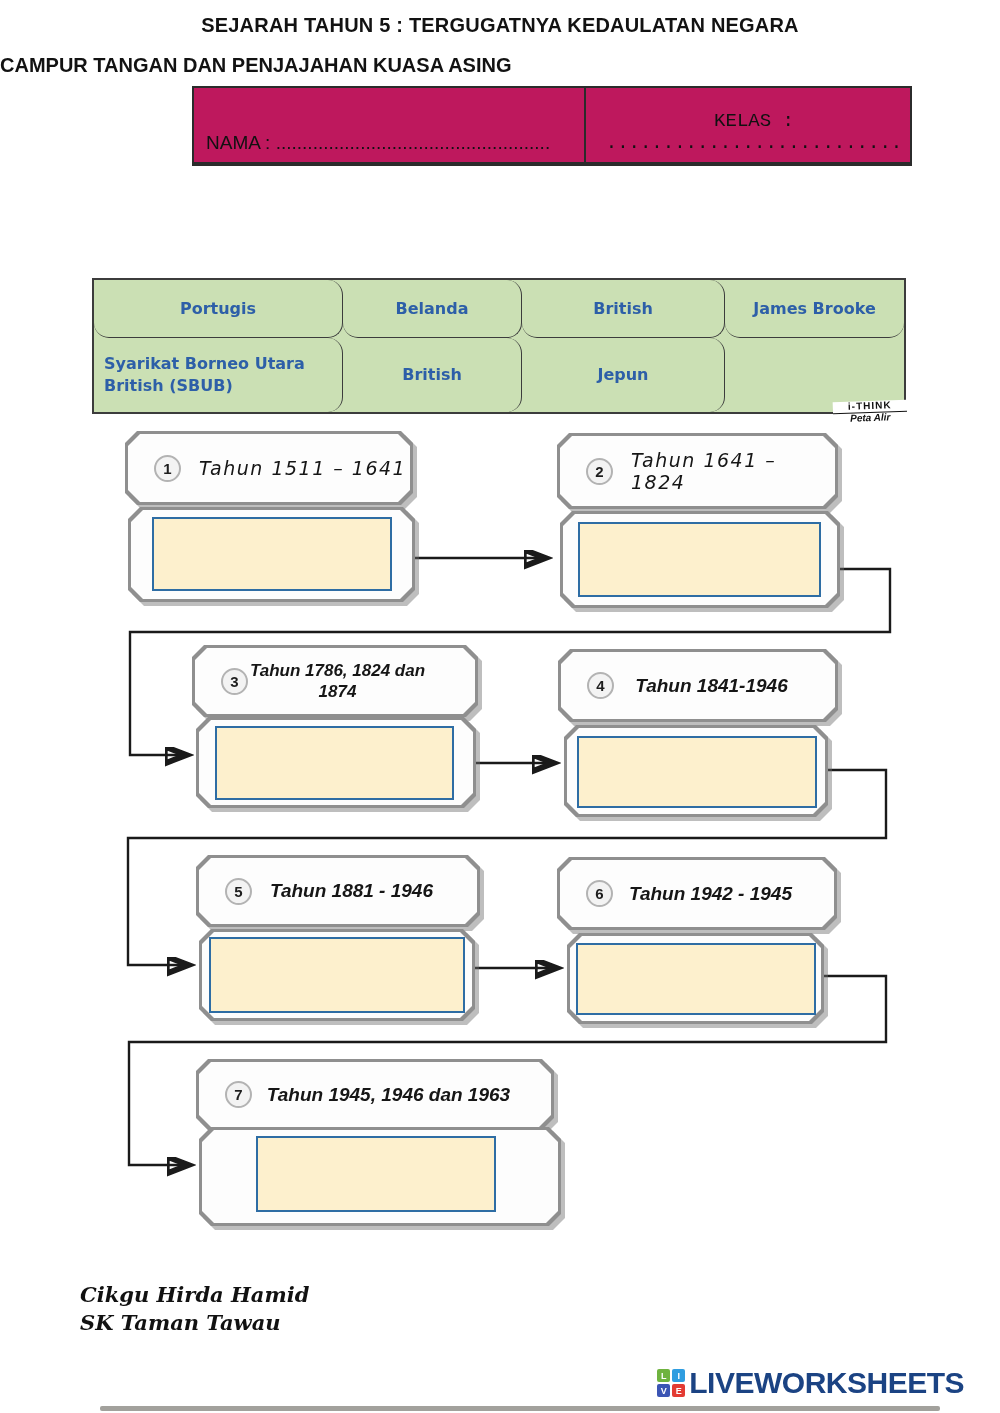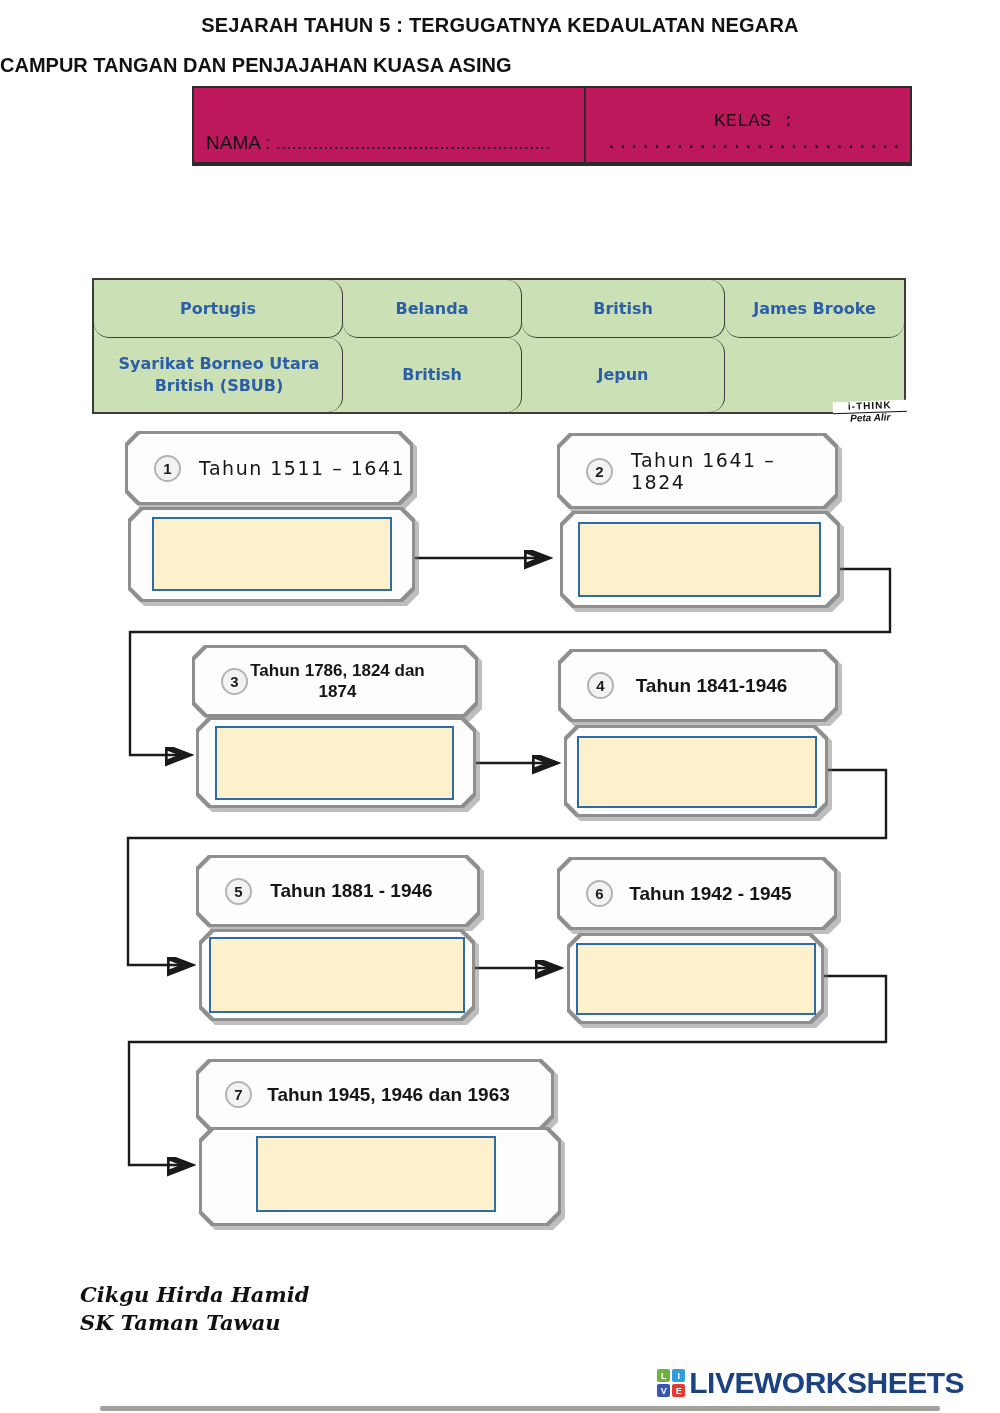--- a/index.html
+++ b/index.html
@@ -29,21 +29,21 @@
   .bank { position:absolute; left:92px; top:278px; width:814px;
            border:2px solid #3c3c3c; background:#cbe0b4;
            display:grid; grid-template-columns:249px 179px 203px 179px;
            grid-template-rows:58px 74px; }
   .bank-cell { border-right:1px solid #3c3c3c; border-bottom:1px solid #3c3c3c;
            display:flex; align-items:center; justify-content:center; text-align:center;
            font-family:"DejaVu Sans", sans-serif; font-weight:bold;
            font-size:16px; color:#2d5fa8; padding:12px 8px; line-height:1.35;border-radius:15px; }
   .bank-cell:nth-child(4n) { border-right:none; }
   .bank-cell.r2 { border-bottom:none; }
-  .bank-cell.left-al { justify-content:flex-start; text-align:center; padding-left:10px; }
+  .bank-cell.left-al { justify-content:flex-start; text-align:left; padding-left:10px; }
 
   
   .ithink { position:absolute; left:833px; top:401px; width:74px; text-align:center;
            background:#fff; transform:rotate(-2deg); color:#111; line-height:1.05; z-index:5; }
   .ithink .l1 { font-size:10px; font-weight:bold; letter-spacing:1px; }
   .ithink .l2 { font-size:10px; font-weight:bold; font-style:italic; border-top:1.5px solid #111; }
 
   
   .connectors { position:absolute; left:0; top:0; width:1000px; height:1413px; z-index:1; }
   .connectors path { stroke:#1a1a1a; stroke-width:2.4; fill:none; }
@@ -55,21 +55,21 @@
   .nbox .shadow { position:absolute; inset:0; transform:translate(4px,4px);
              background:#6e6e6e; opacity:.45; }
   .nbox .edge { position:absolute; inset:0; background:#8f8f8f; }
   .nbox .fill { position:absolute; inset:3px; background:#fdfdfd; }
   .nbox .content { position:absolute; inset:3px; display:flex; align-items:center; }
 
   .num-circle { width:27px; height:27px; border-radius:50%; border:2px solid #b3b3b3;
              background:#f3f3f3; color:#1d1d1d; font-weight:bold; font-size:15px;
              display:flex; align-items:center; justify-content:center;
              margin-left:26px; flex:0 0 auto; }
-  .year { color:#161616; }
+  .year { color:#161616;font-style:italic; }
   .year.hand { font-family:"DejaVu Sans", sans-serif; font-size:19px;
              letter-spacing:1.5px; margin-left:18px; }
   .year.print { font-family:"Liberation Sans", sans-serif; font-size:19px;
              font-weight:bold; flex:1; text-align:center; padding-right:26px;
              line-height:1.25; }
   .drop-zone { position:absolute; background:#fdf0cd; border:2px solid #2e6da4; z-index:3; }
 
   
   .teacher-sig { position:absolute; left:80px; top:1281px;
              font-family:"DejaVu Serif", serif; font-style:italic; font-weight:bold;

